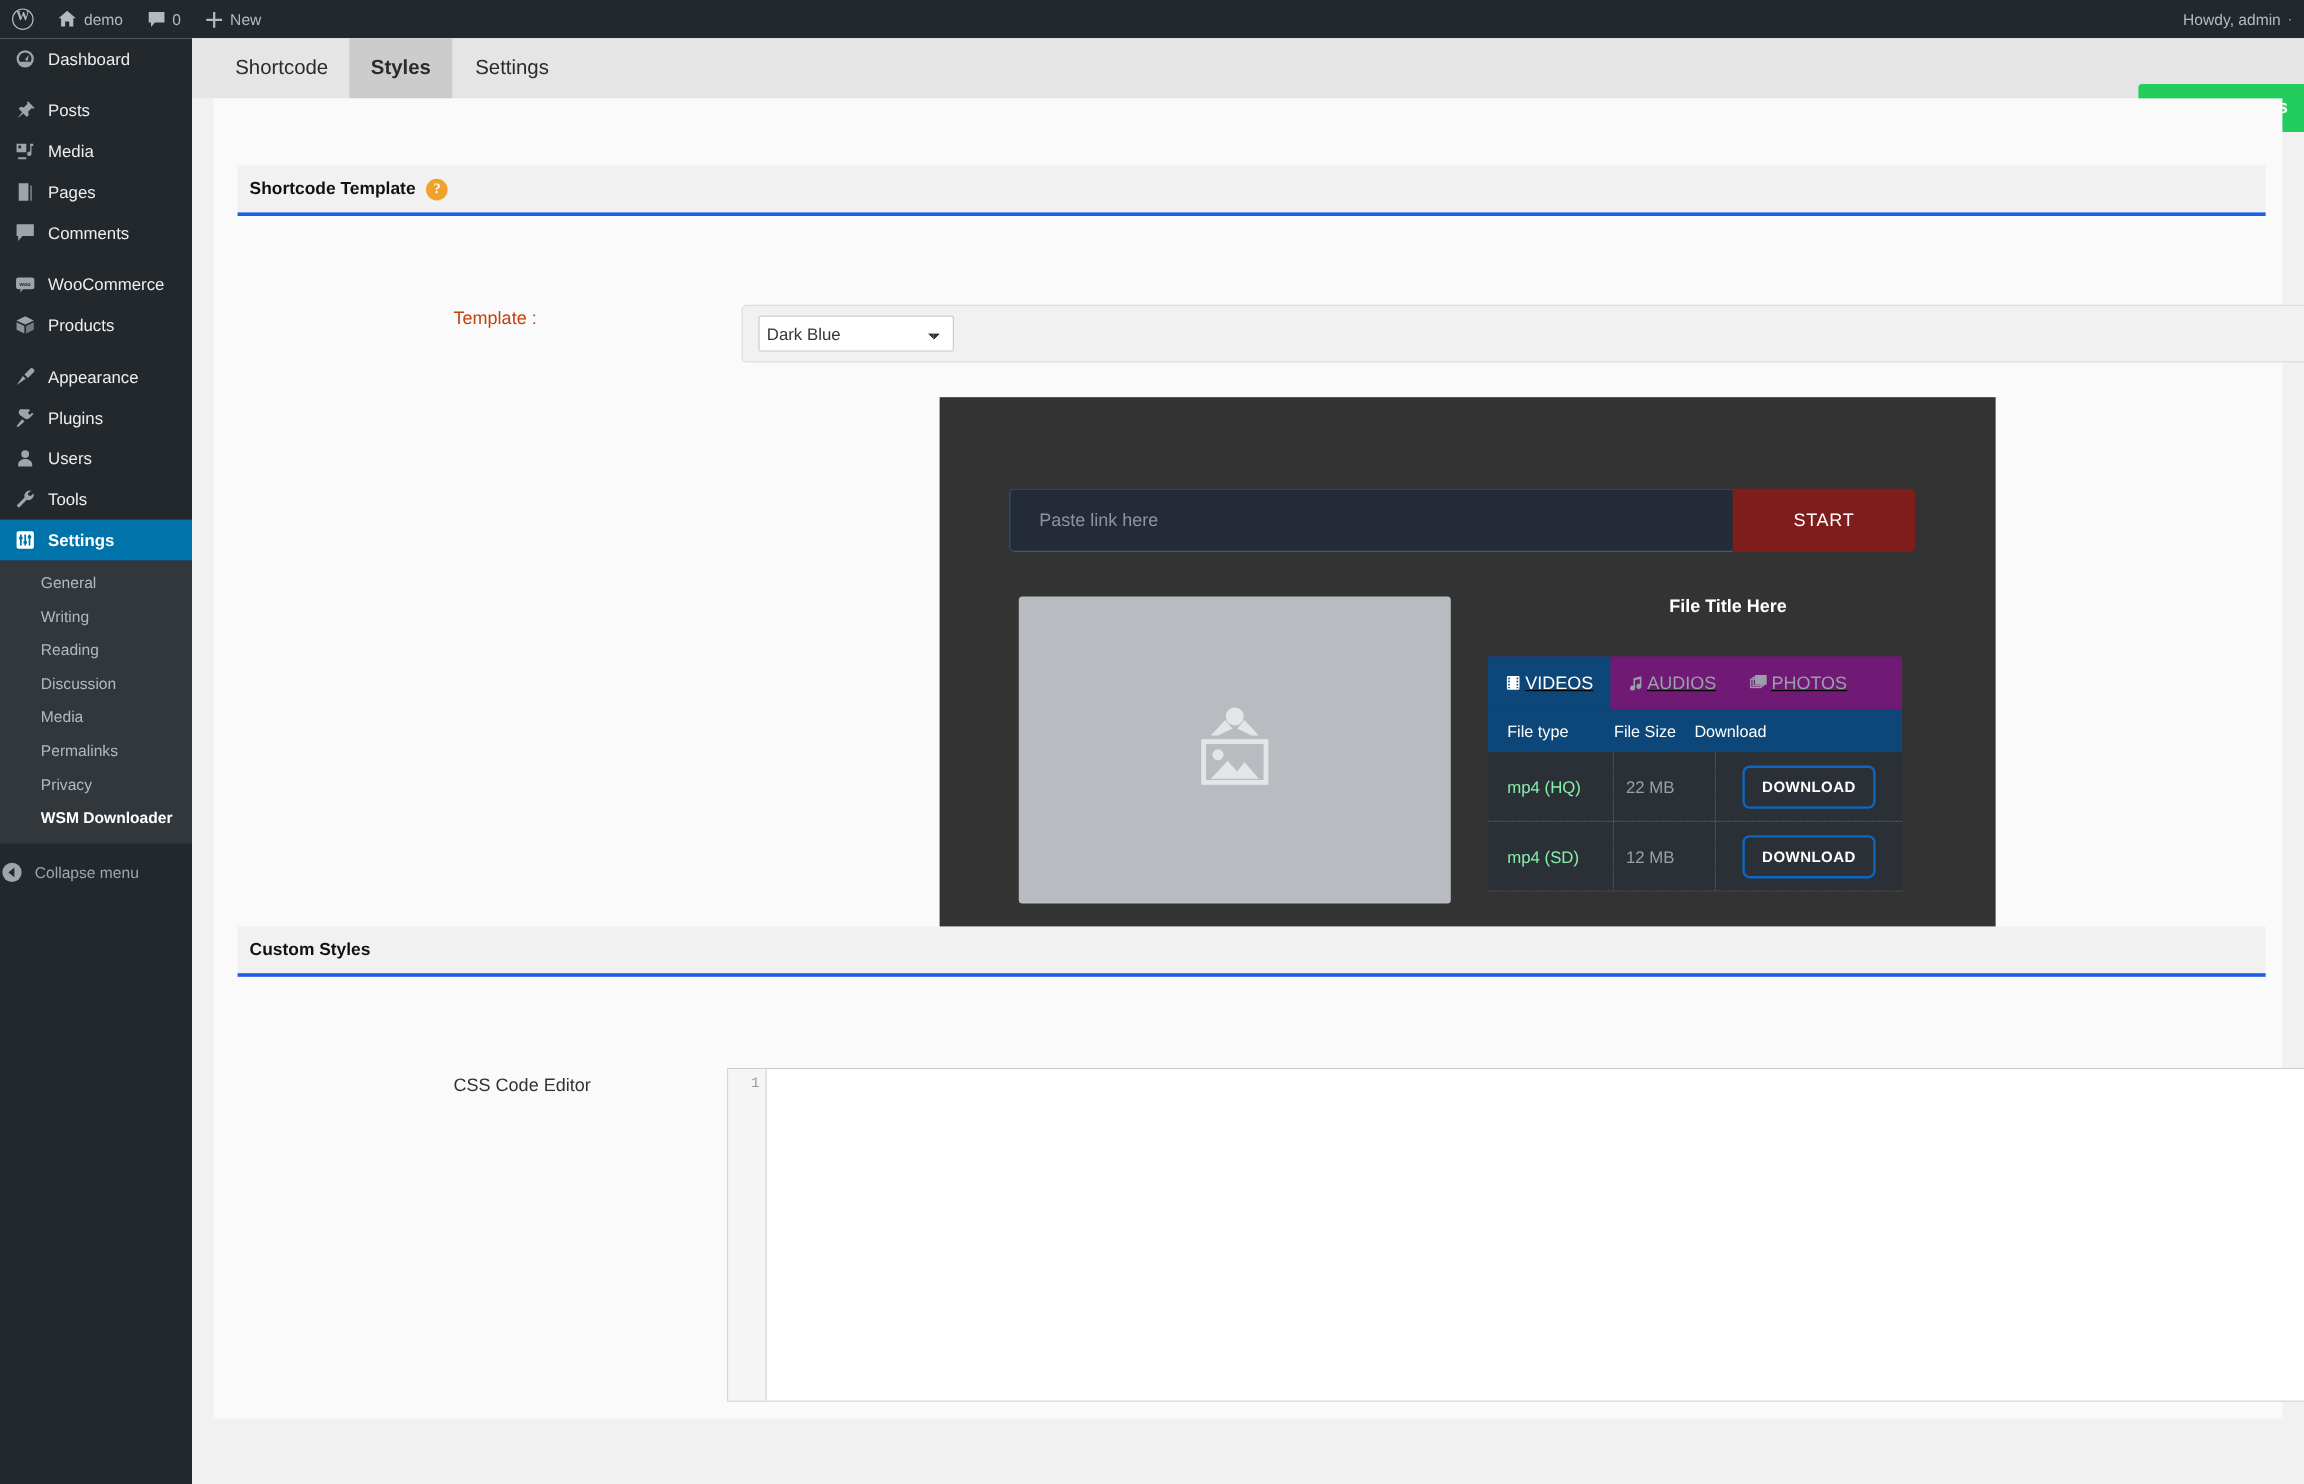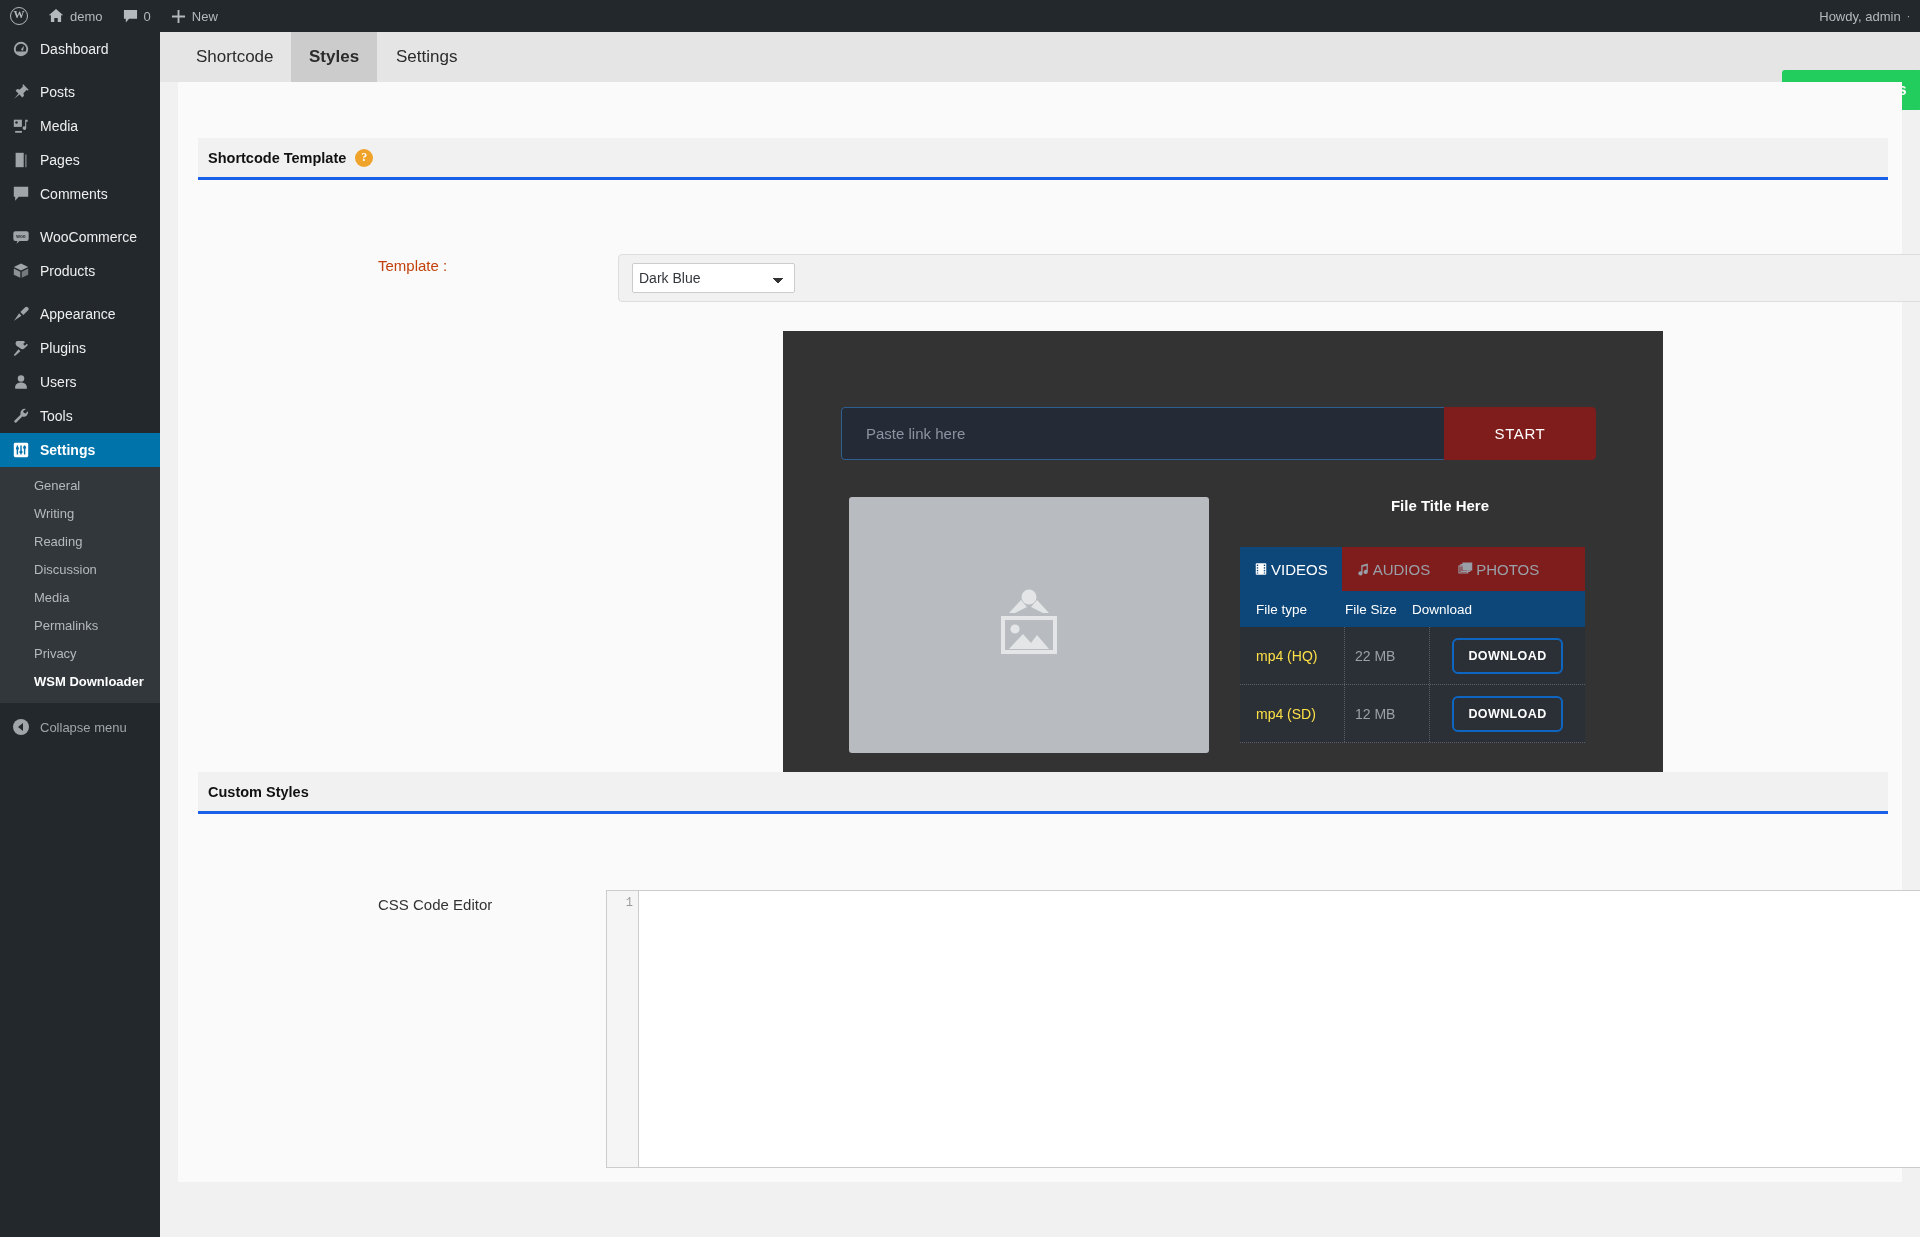--- a/index.html
+++ b/index.html
@@ -59,21 +59,21 @@
     margin-top: -8px; border-style: solid; border-width: 8px 0 8px 8px;
     border-color: transparent transparent transparent #0073aa;
   }
   #submenu { background: #32373c; padding: 5px 0 7px 0; }
   .submenu-item {
     display: block; padding: 6px 0 6px 34px;
     font-size: 13px; color: #b4b9be; cursor: pointer; line-height: 16px;
   }
   .submenu-item.current { color: #fff; font-weight: 700; }
   #collapse-row {
-    display: flex; align-items: center; height: 34px; padding-left: 11px;
+    display: flex; align-items: center; height: 34px; 
     color: #a0a5aa; font-size: 13px; cursor: pointer; margin-top: 7px;
   }
   #collapse-row .mi-icon {
     width: 20px; height: 20px; margin-right: 9px;
     display: flex; align-items: center; justify-content: center;
   }
   .collapse-circle {
     width: 16px; height: 16px; border-radius: 50%; background: #a0a5aa;
     display: flex; align-items: center; justify-content: center;
   }
@@ -185,41 +185,41 @@
     border-radius: 3px; display: flex; align-items: center;
     justify-content: center;
   }
 
   #file-title {
     position: absolute; left: 457px; top: 166px; width: 400px;
     text-align: center; color: #fff; font-size: 15px; font-weight: 700;
   }
 
   #dl-card { position: absolute; left: 457px; top: 216px; width: 345px; }
-  #dl-tabs { display: flex; height: 44px; background: #7f1d1d; }
+  #dl-tabs { display: flex; height: 44px; background: #701a75; text-decoration: underline; }
   .dl-tab {
     display: flex; align-items: center; justify-content: center; gap: 3px;
     color: #9aa0a8; font-size: 15px; cursor: pointer; padding: 0 14px;
     flex: 0 0 auto;
   }
   .dl-tab.active { background: #0d4678; color: #fff; }
   .dl-tab .t-ico { display: flex; align-items: center; line-height: 0; }
   #dl-head {
     display: flex; height: 36px; background: #0d4678;
     color: #fff; font-size: 13.5px; font-weight: 400; align-items: center;
   }
   #dl-head .c1 { width: 105px; padding-left: 16px; }
   #dl-head .c2 { width: 67px; }
   #dl-head .c3 { flex: 1; }
   .dl-row {
     display: flex; align-items: center; height: 58px;
     background: #2b2f36; border-bottom: 1px dotted #5a6069;
   }
   .dl-row .c1 {
-    width: 105px; padding-left: 16px; color: #fde047; font-size: 14px;
+    width: 105px; padding-left: 16px; color: #86efac; font-size: 14px;
     border-right: 1px dotted #5a6069; height: 100%;
     display: flex; align-items: center;
   }
   .dl-row .c2 {
     width: 85px; padding-left: 10px; color: #9aa0a8; font-size: 14px;
     border-right: 1px dotted #5a6069; height: 100%;
     display: flex; align-items: center;
   }
   .dl-row .c3 {
     flex: 1; display: flex; align-items: center;

